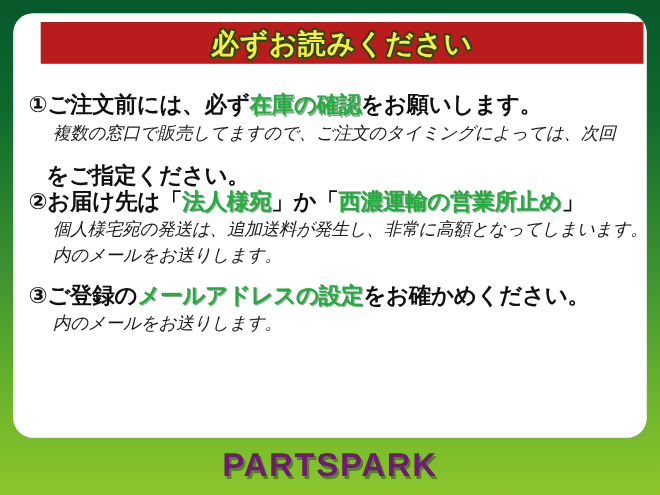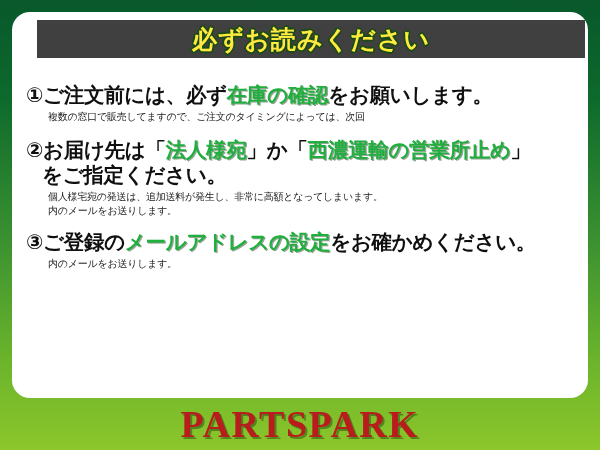--- a/index.html
+++ b/index.html
@@ -27,21 +27,21 @@
     border-radius: 18px;
   }
 
   
   #title-bar {
     position: absolute;
     left: 25px;
     top: 8px;
     width: 548px;
     height: 38px;
-    background: #404040;
+    background: #b91c1c;
     display: flex;
     align-items: center;
     justify-content: center;
   }
 
   #title-text {
     font-family: "DejaVu Sans", sans-serif;
     font-size: 25px;
     font-weight: bold;
     color: #ffeb3f;
@@ -73,27 +73,28 @@
     white-space: nowrap;
   }
 
   .hl {
     color: #1faf3c;
     text-shadow: 1.2px 1.2px 0 #9aa39a;
   }
 
   .subtext {
     font-family: "DejaVu Sans", sans-serif;
-    font-size: 10px;
+    font-size: 16px;
     font-weight: normal;
     color: #1a1a1a;
     line-height: 1.42;
     margin-top: 3px;
     margin-left: 22px;
     letter-spacing: -0.25px;
+    font-style: italic;
   }
 
   .subtext div { white-space: nowrap; }
 
   
   #sec-1 { margin-bottom: 14px; }
   #sec-2 { margin-bottom: 12px; }
   #sec-3 { margin-bottom: 16px; }
 
   
@@ -102,24 +103,24 @@
     left: 0;
     top: 398px;
     width: 600px;
     height: 52px;
     display: flex;
     align-items: center;
     justify-content: center;
   }
 
   #brand {
-    font-family: Liberation Serif, serif;
-    font-size: 38px;
+    font-family: Liberation Sans, sans-serif;
+    font-size: 30px;
     font-weight: bold;
-    color: #b91c1c;
+    color: #701a75;
     letter-spacing: 1.5px;
     text-shadow: 2px 2px 0 rgba(20,60,15,0.45);
   }
 </style>
 </head>
 <body>
 
 <div id="frame">
 
   <div id="panel">
@@ -131,22 +132,22 @@
     <div id="content">
 
       <div class="section" id="sec-1">
         <div class="headline"><span>①</span><span>ご注文前には、必ず</span><span class="hl">在庫の確認</span><span>をお願いします。</span></div>
         <div class="subtext">
           <div>複数の窓口で販売してますので、ご注文のタイミングによっては、次回</div>
         </div>
       </div>
 
       <div class="section" id="sec-2">
+        <div class="headline" style="margin-left:16px;">をご指定ください。</div>
         <div class="headline"><span>②</span><span>お届け先は「</span><span class="hl">法人様宛</span><span>」か「</span><span class="hl">西濃運輸の営業所止め</span><span>」</span></div>
-        <div class="headline" style="margin-left:16px;">をご指定ください。</div>
         <div class="subtext">
           <div>個人様宅宛の発送は、追加送料が発生し、非常に高額となってしまいます。</div>
           <div>内のメールをお送りします。</div>
         </div>
       </div>
 
       <div class="section" id="sec-3">
         <div class="headline"><span>③</span><span>ご登録の</span><span class="hl">メールアドレスの設定</span><span>をお確かめください。</span></div>
         <div class="subtext">
           <div>内のメールをお送りします。</div>

